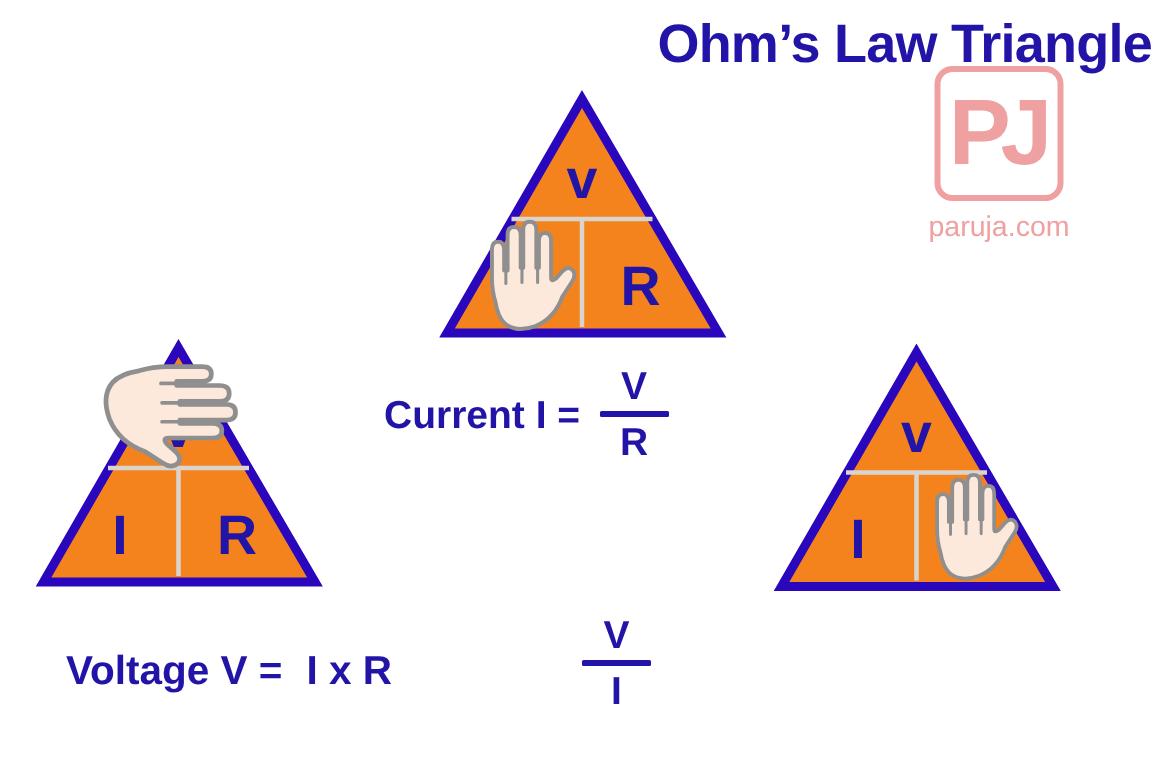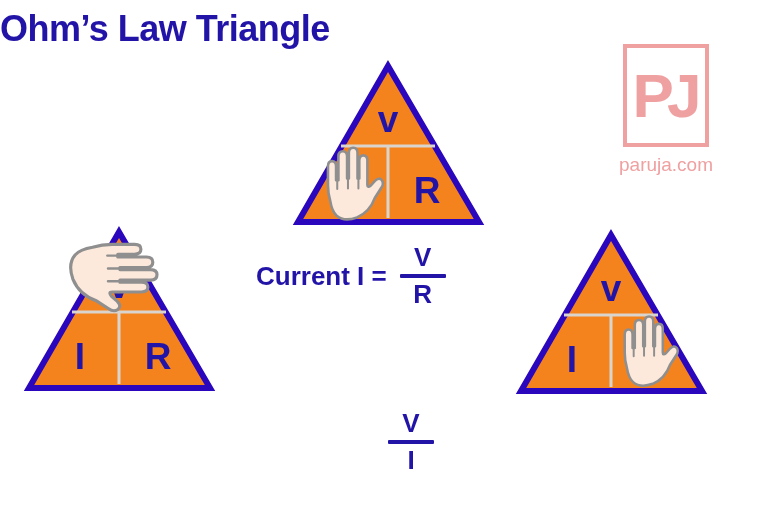--- a/index.html
+++ b/index.html
@@ -1,29 +1,29 @@
 <!DOCTYPE html>
 <html style="--background: #ffffff; --text-blue: #2314a8; --triangle-border: #2a06bd; --triangle-fill: #f5831d; --divider: #dad4ce; --hand-fill: #fce9db; --hand-outline: #8f8f8f; --logo-pink: #efa0a1;"><head>
 <meta charset="utf-8">
 <style>
   * { margin:0; padding:0; box-sizing:border-box; }
   html,body { width:768px; height:512px; }
   body { font-family:"Liberation Sans",sans-serif; background:#fff; }
   .canvas { position:relative; width:768px; height:512px; background:var(--background,#fff); overflow:hidden; }
 
   .title {
-    position:absolute; top:8px; left:0; width:100%; text-align:left;
+    position:absolute; top:8px; left:0; width:100%; text-align:right;
     font-size:36px; font-weight:bold; letter-spacing:-0.5px;
     color:var(--text-blue,#2314a8);
   }
 
   .logo { position:absolute; left:610px; top:44px; width:112px; text-align:center;
           color:var(--logo-pink,#efa0a1); }
-  .logo-box { width:86px; height:103px; margin:0 auto;
-    border:4px solid var(--logo-pink,#efa0a1); border-radius:0;
+  .logo-box { width:86px; height:90px; margin:0 auto;
+    border:4px solid var(--logo-pink,#efa0a1); border-radius:12px;
     display:flex; align-items:center; justify-content:center; }
   .logo-mono { font-size:62px; font-weight:bold; letter-spacing:-7px;
     line-height:1; padding-right:5px; }
   .logo-site { margin-top:7px; font-size:19px; font-weight:normal; }
 
   .tri { position:absolute; }
   .tri-current    { left:291px; top:60px;  }
   .tri-voltage    { left:22px;  top:226px; }
   .tri-resistance { left:514px; top:229px; }
   .tri polygon { fill:var(--triangle-fill,#f5831d); stroke:var(--triangle-border,#2a06bd); stroke-width:6; }
@@ -100,20 +100,24 @@
 
   <div class="formula formula-current">
     <span>Current I =</span>
     <span class="frac">
       <span class="num">V</span>
       <span class="bar"></span>
       <span class="den">R</span>
     </span>
   </div>
 
+  <div class="formula formula-voltage">
+    <span>Voltage V =</span>
+    <span class="expr">I x R</span>
+  </div>
 
   <div class="formula formula-resistance">
     <span class="frac">
       <span class="num">V</span>
       <span class="bar"></span>
       <span class="den">I</span>
     </span>
   </div>
 
 </div>

